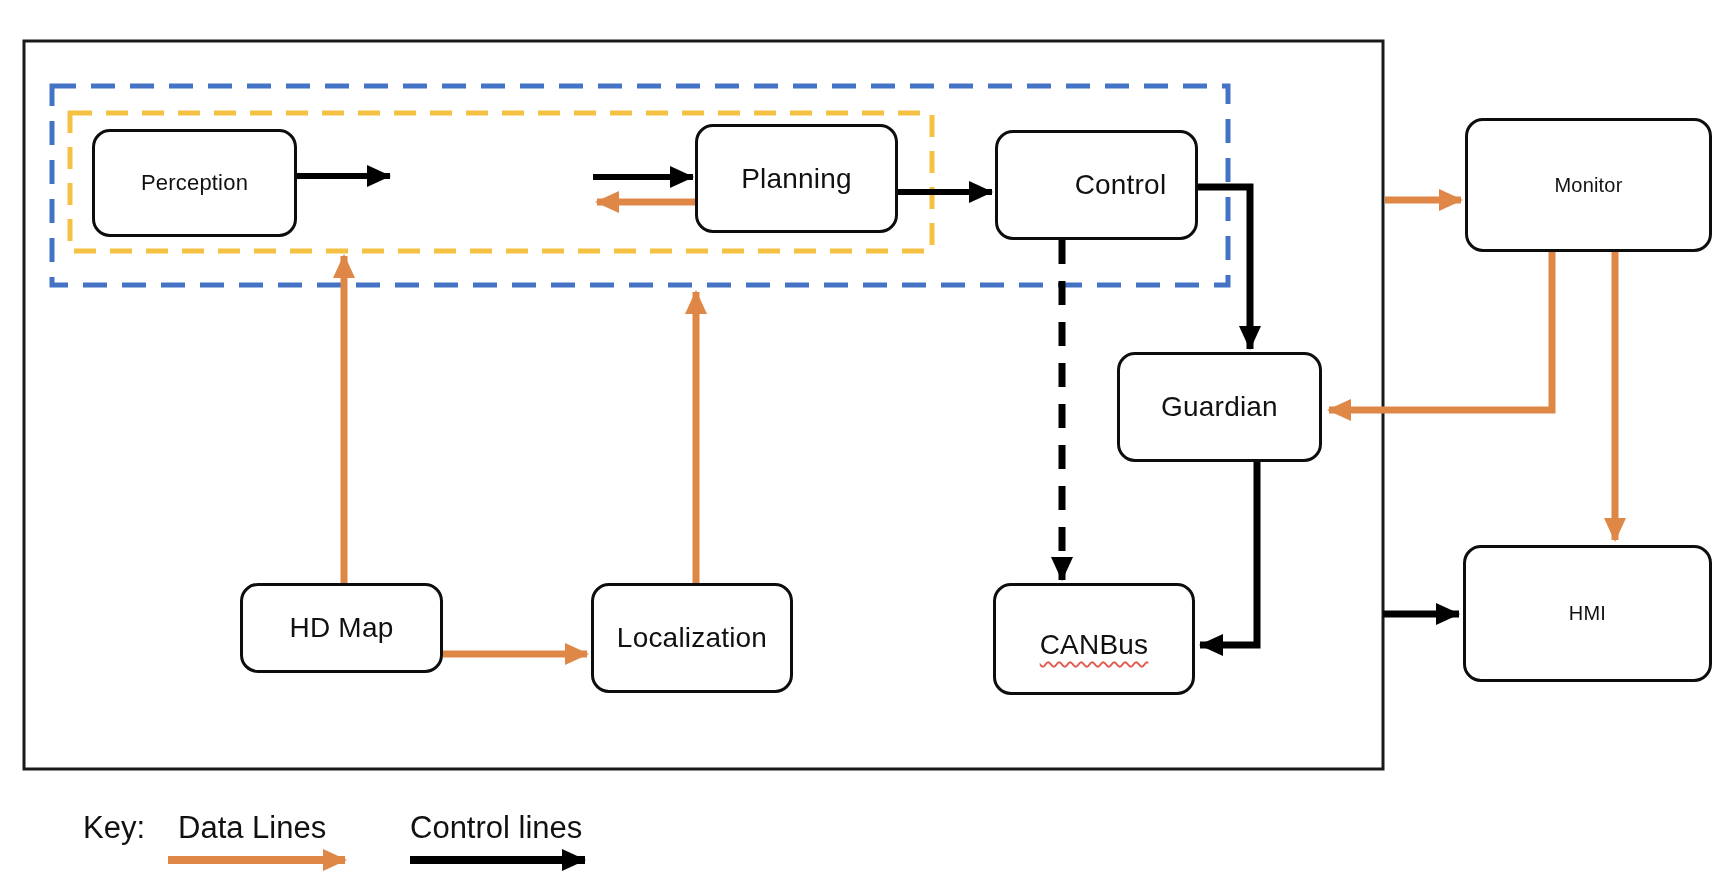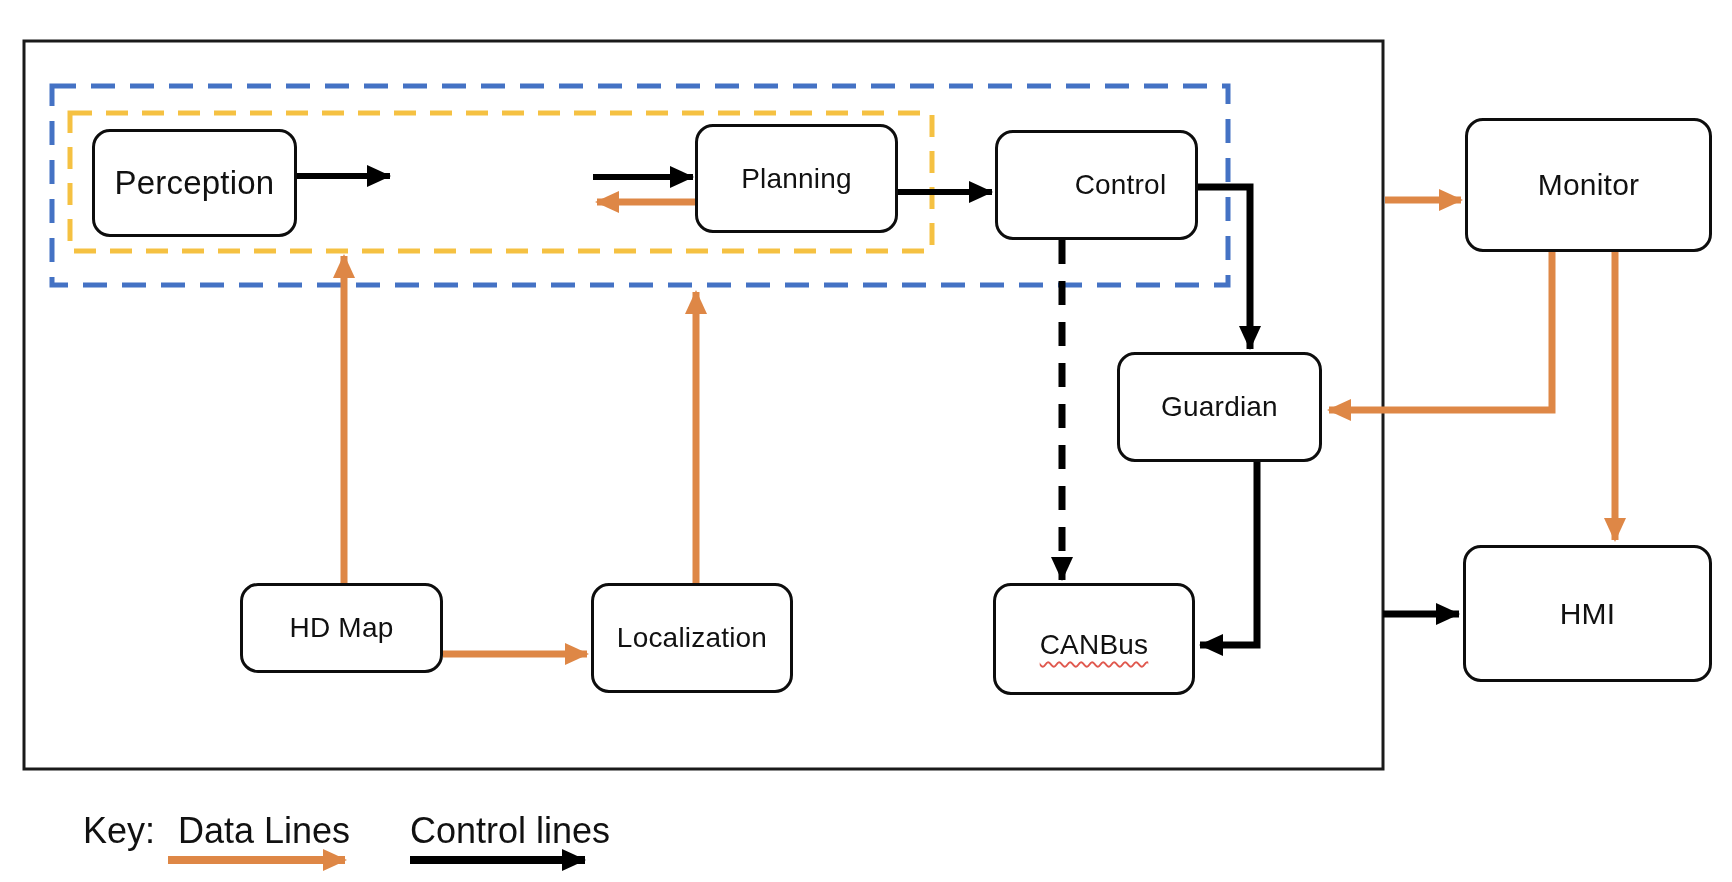--- a/index.html
+++ b/index.html
@@ -15,32 +15,32 @@
     position:absolute;
     background:#ffffff;
     border:3.5px solid #0d0d0d;
     border-radius:18px;
     display:flex;align-items:center;justify-content:center;
     color:#111111;
     font-size:28px;
     letter-spacing:0.2px;
     box-sizing:border-box;
   }
-  .node.lg{font-size:33px;}
-  .node.md{font-size:30px;}
+  .node.lg{font-size:22px;}
+  .node.md{font-size:20px;}
   .squiggle{
     text-decoration-line:underline;
     text-decoration-style:wavy;
     text-decoration-thickness:2px;
     text-underline-offset:7px;
   }
   .keytext{
     position:absolute;
     color:#111111;
-    font-size:36px;
+    font-size:31px;
     white-space:nowrap;
   }
 </style>
 </head>
 <body>
 
 <div id="canvas">
 
   <svg id="wires" width="1732" height="882" viewBox="0 0 1732 882" xmlns="http://www.w3.org/2000/svg">
     <defs>

